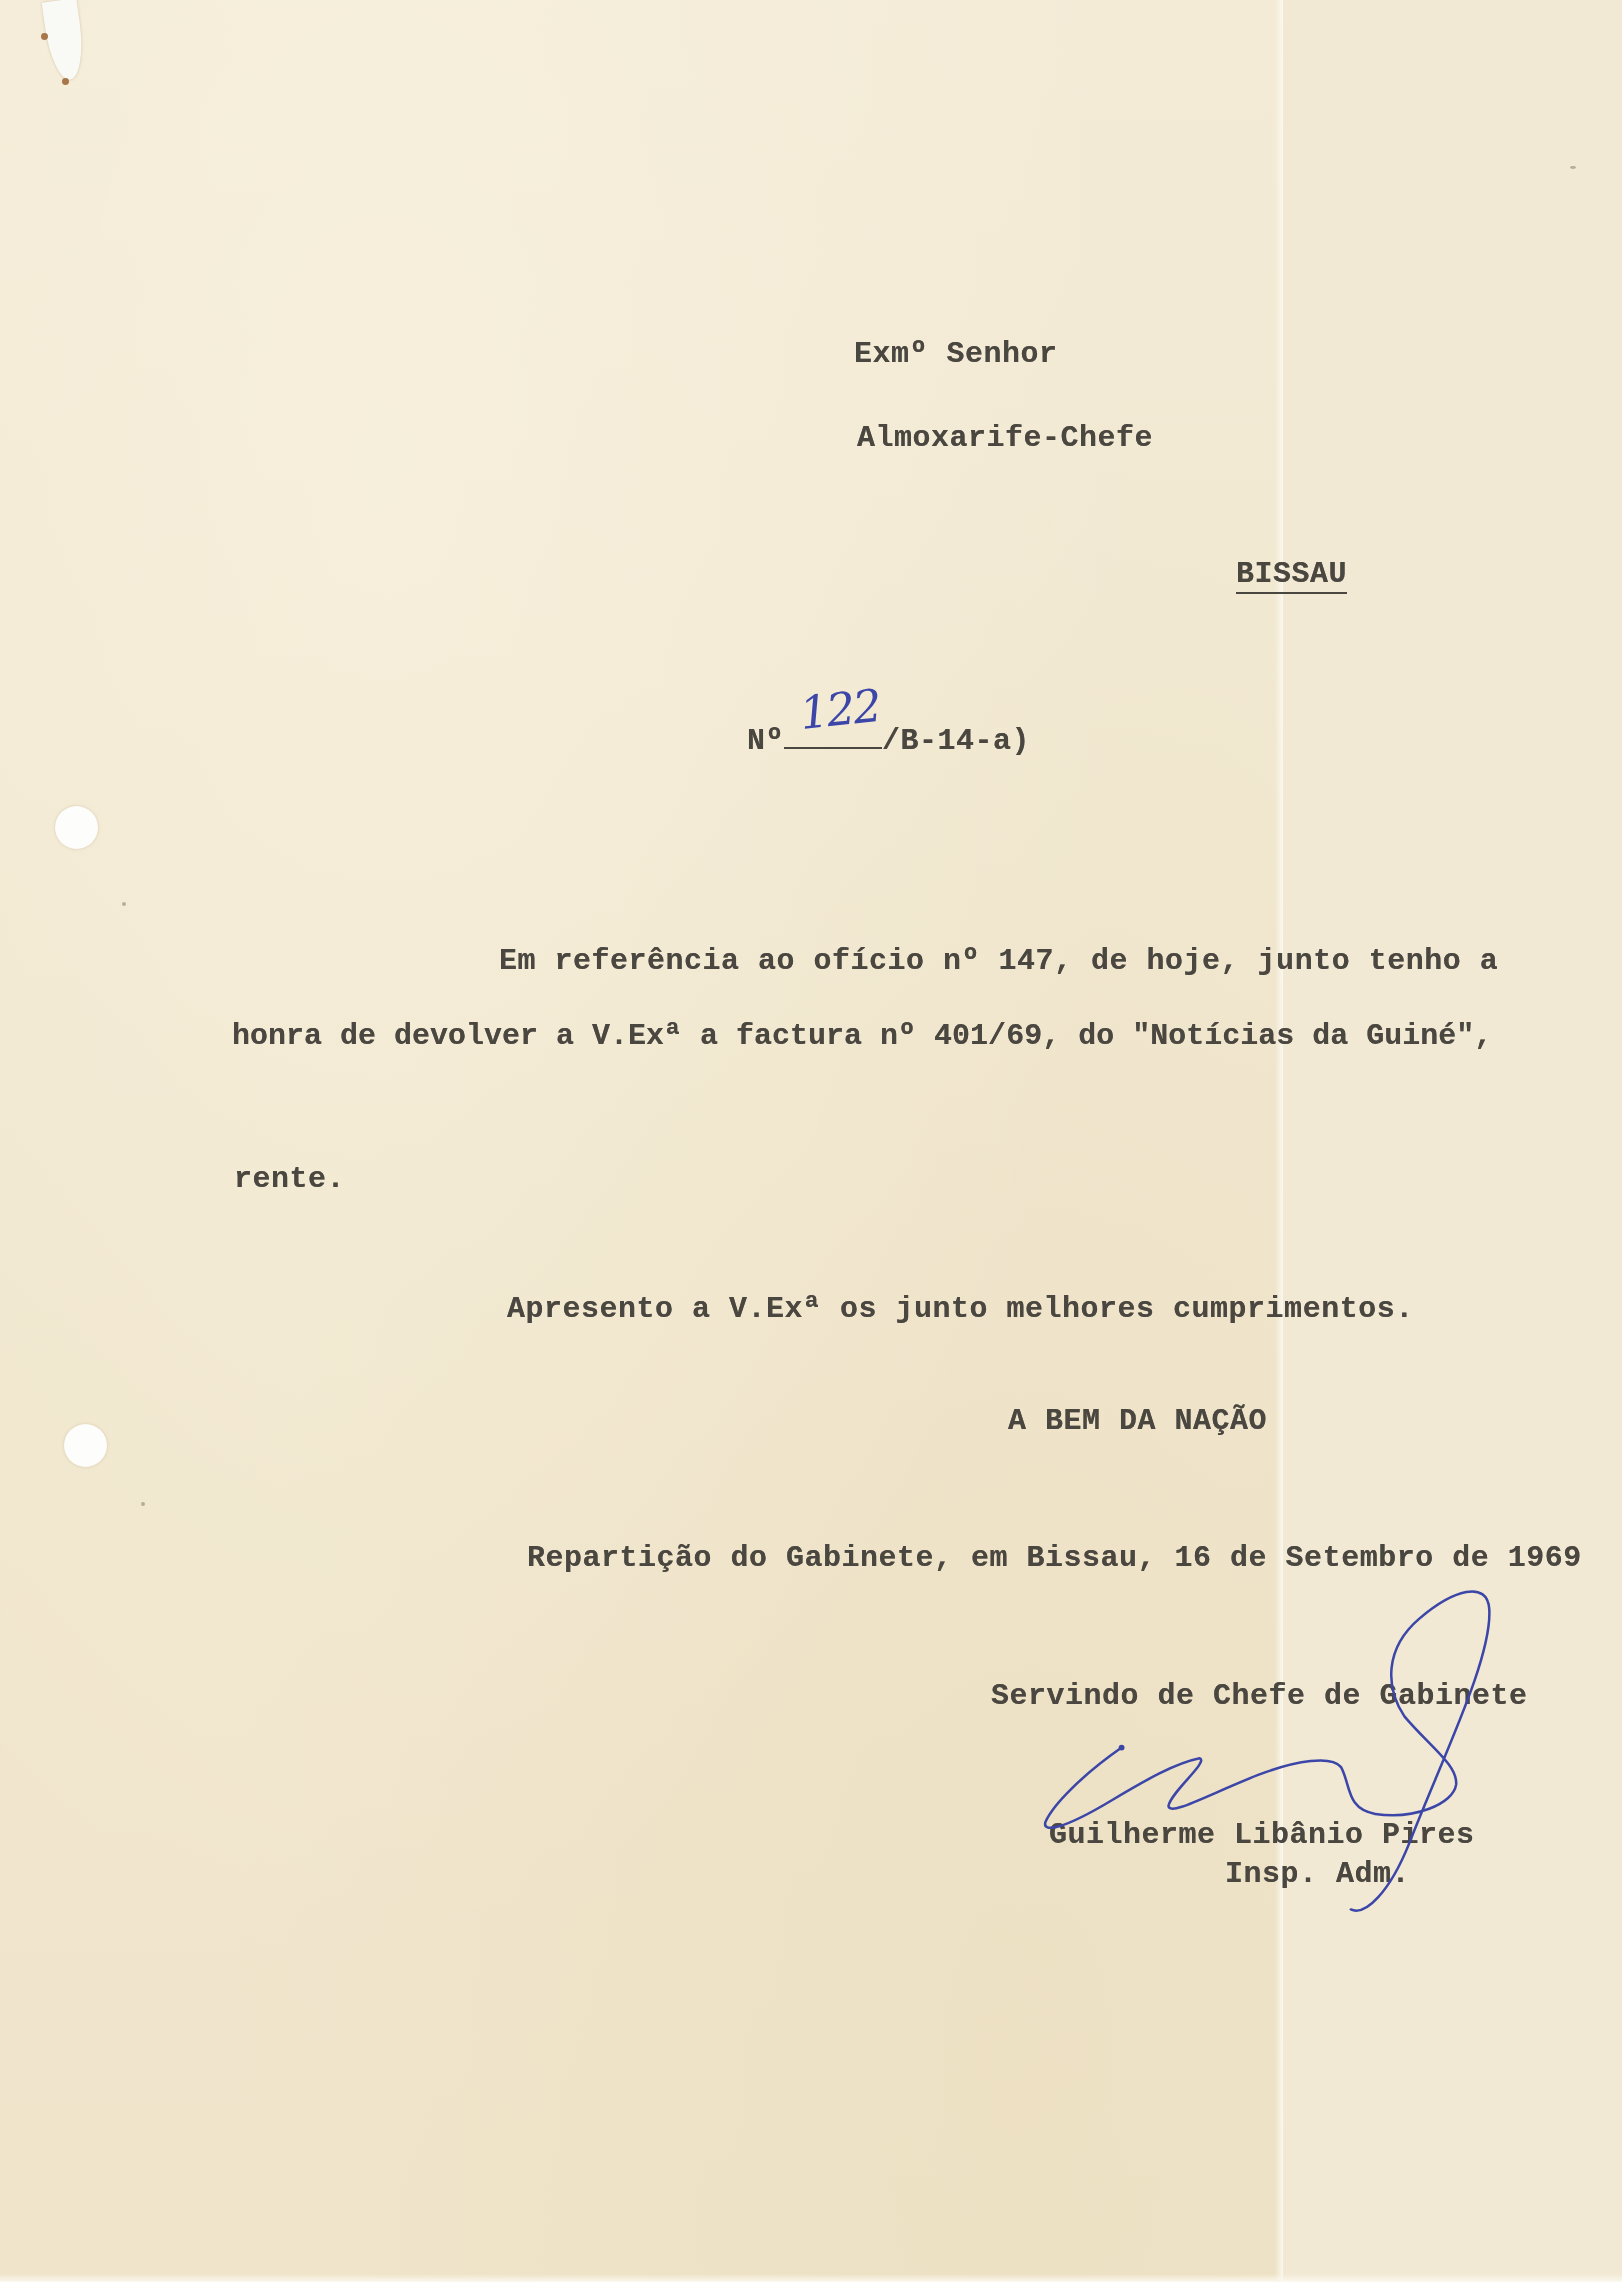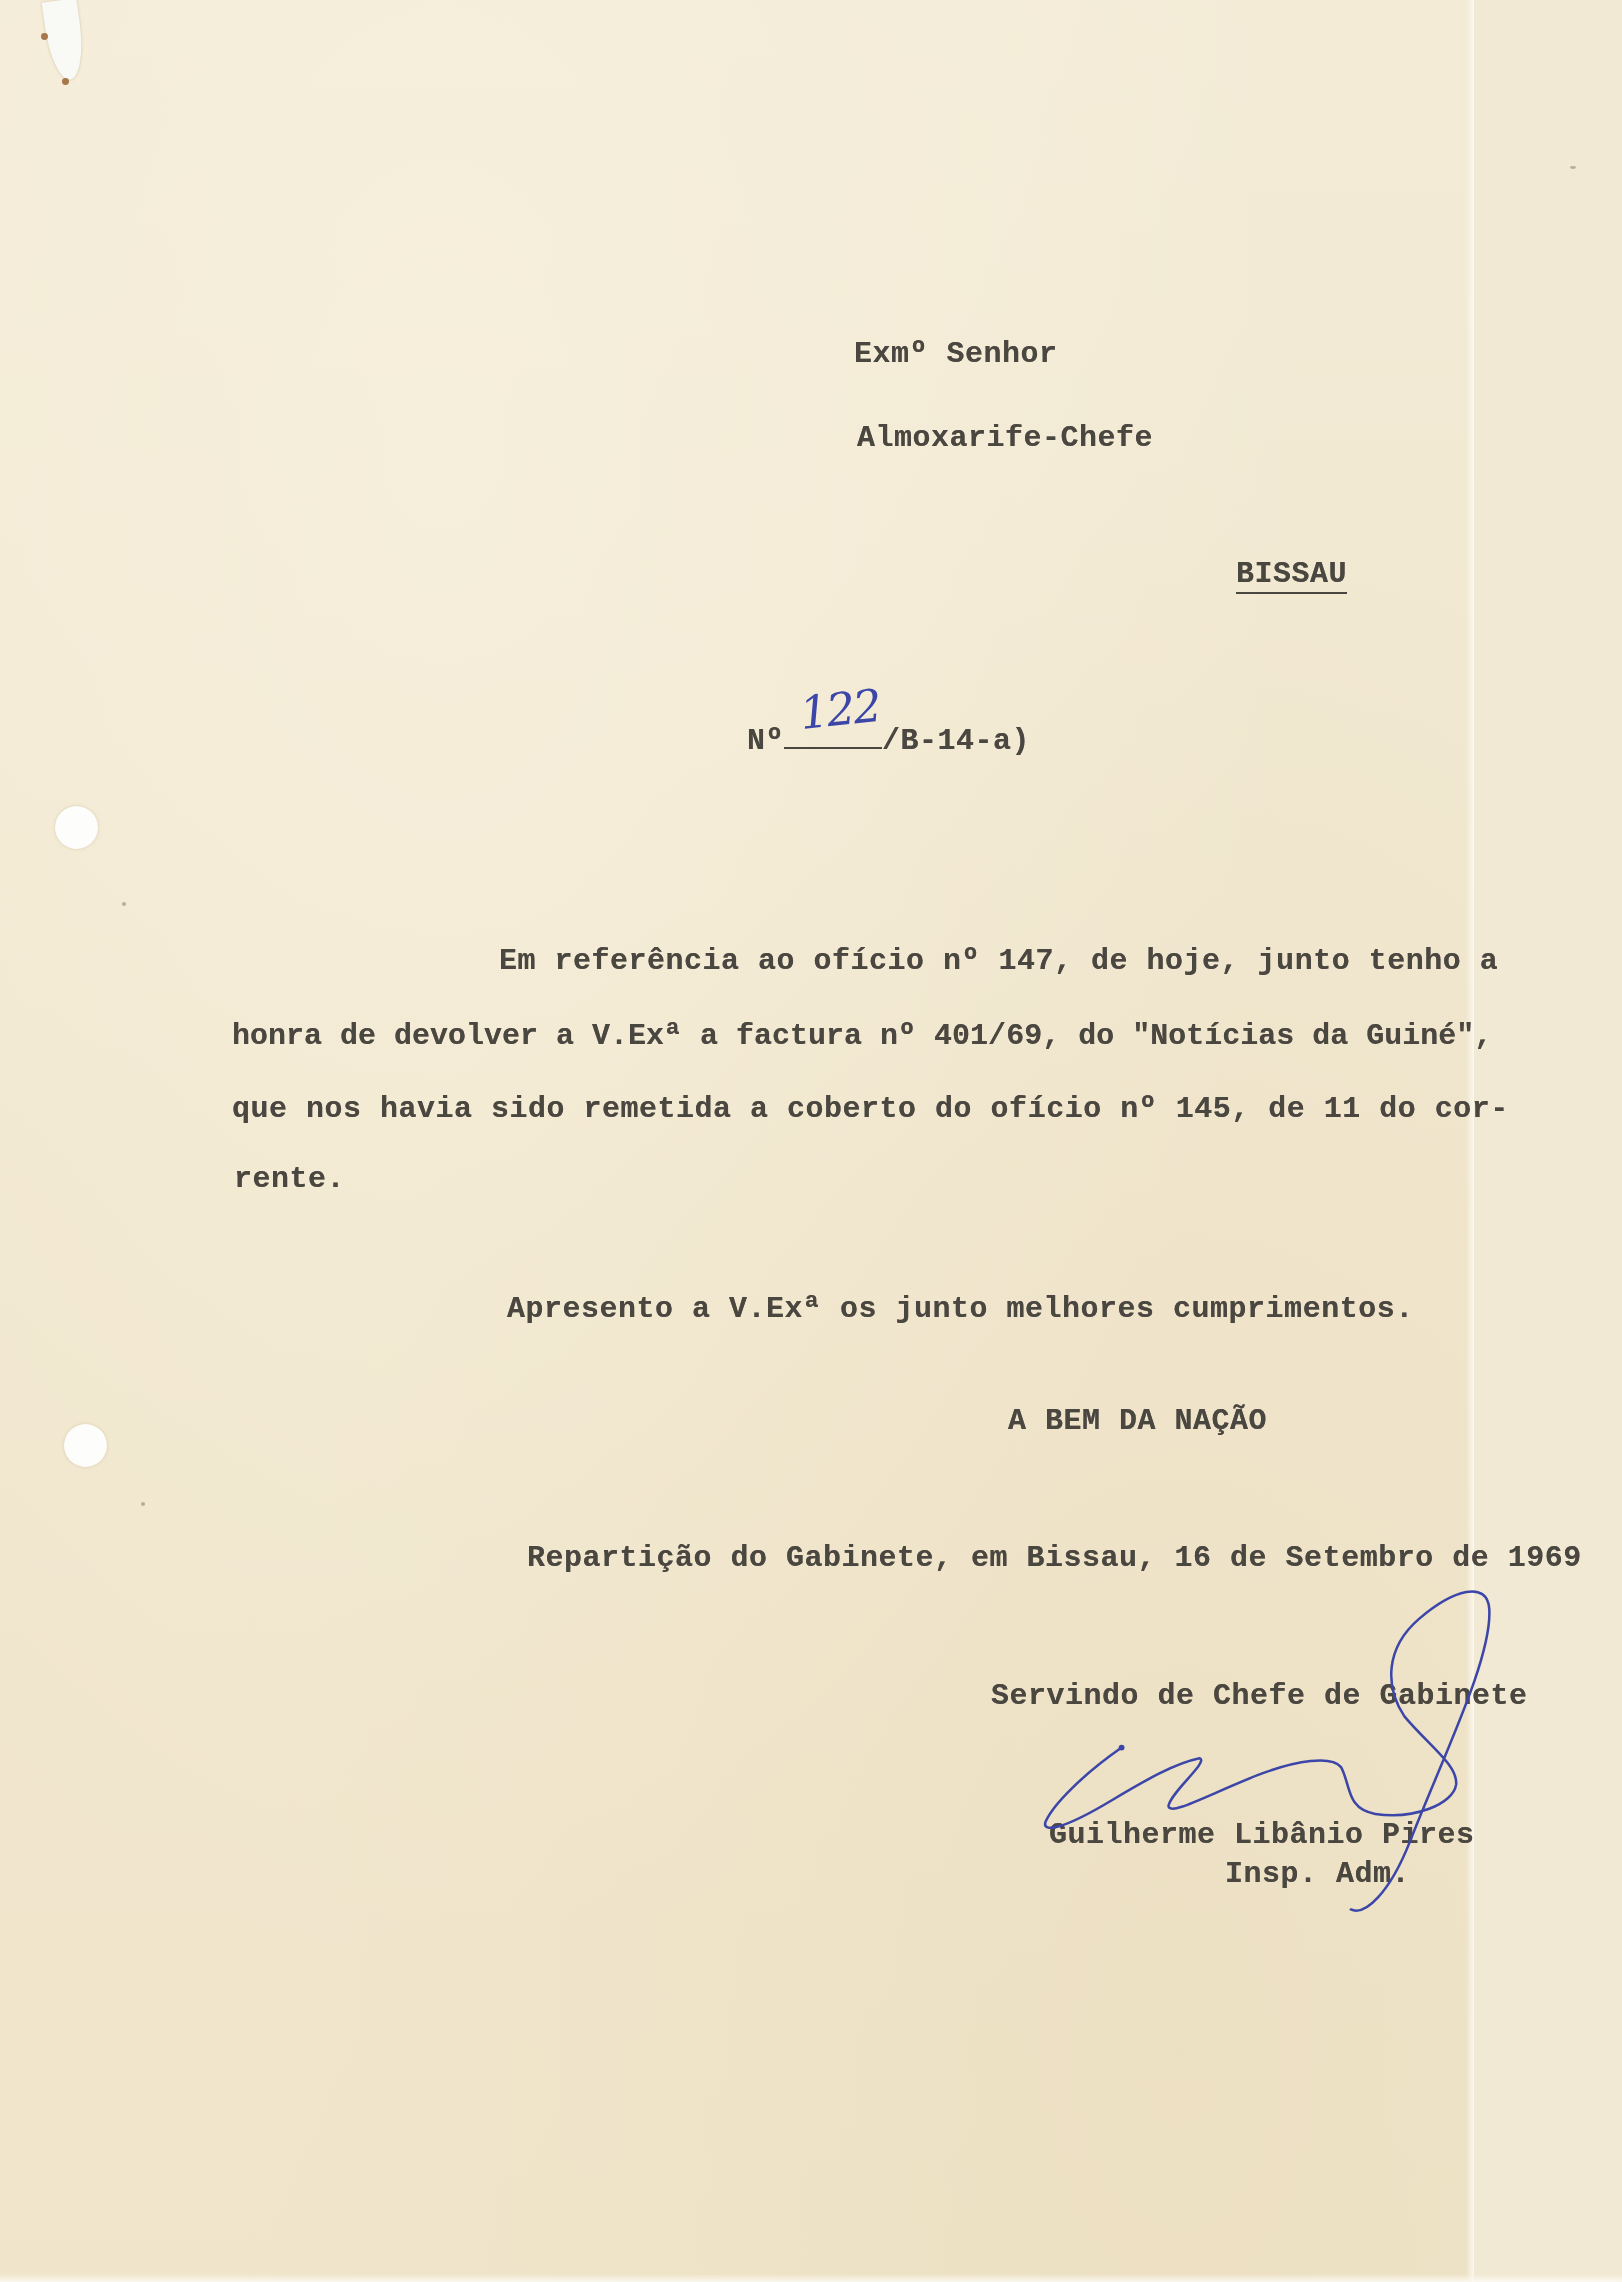--- a/index.html
+++ b/index.html
@@ -9,21 +9,21 @@
     }
     body {
       width: 1623px;
       height: 2282px;
       overflow: hidden;
       position: relative;
     }
     .page {
       position: absolute;
       left: 0; top: 0;
-      width: 1474px;
+      width: 1283px;
       height: 2282px;
       background:
         radial-gradient(ellipse at 30% 20%, rgba(255,250,235,0.35), rgba(0,0,0,0) 60%),
         radial-gradient(ellipse at 80% 90%, rgba(230,215,180,0.35), rgba(0,0,0,0) 55%),
         linear-gradient(180deg, #f3ebd6 0%, #f1e7cf 50%, #f0e5cb 100%);
     }
     .edge-right {
       position: absolute;
       right: 0; top: 0;
       width: 7.8px;
@@ -136,21 +136,20 @@
     <span class="underline-double">BISSAU</span>
   </div>
 
   <div class="tw ref-line">
     <span>Nº</span><span class="ref-blank"></span><span>/B-14-a)</span>
   </div>
   <div class="handwritten-num">122</div>
 
   <div class="tw" style="left:499px; top:944px;">Em referência ao ofício nº 147, de hoje, junto tenho a</div>
   <div class="tw" style="left:232px; top:1019px; letter-spacing:0px;">honra de devolver a V.Exª a factura nº 401/69, do "Notícias da Guiné",</div>
-  <div class="tw" style="left:232px; top:1092px;">que nos havia sido remetida a coberto do ofício nº 145, de 11 do cor-</div>
   <div class="tw" style="left:234px; top:1162px;font-family:Liberation Mono, monospace;">rente.</div>
 
   <div class="tw" style="left:507px; top:1292px;">Apresento a V.Exª os junto melhores cumprimentos.</div>
   <div class="tw" style="left:1008px; top:1404px;">A BEM DA NAÇÃO</div>
 
   <div class="tw" style="left:493px; top:1541px;margin-left:34px;">Repartição do Gabinete, em Bissau, 16 de Setembro de 1969</div>
 
   <div class="tw" style="left:991px; top:1679px;">Servindo de Chefe de Gabinete</div>
   <div class="tw" style="left:1049px; top:1818px;">Guilherme Libânio Pires</div>
   <div class="tw" style="left:1225px; top:1857px;">Insp. Adm.</div>

